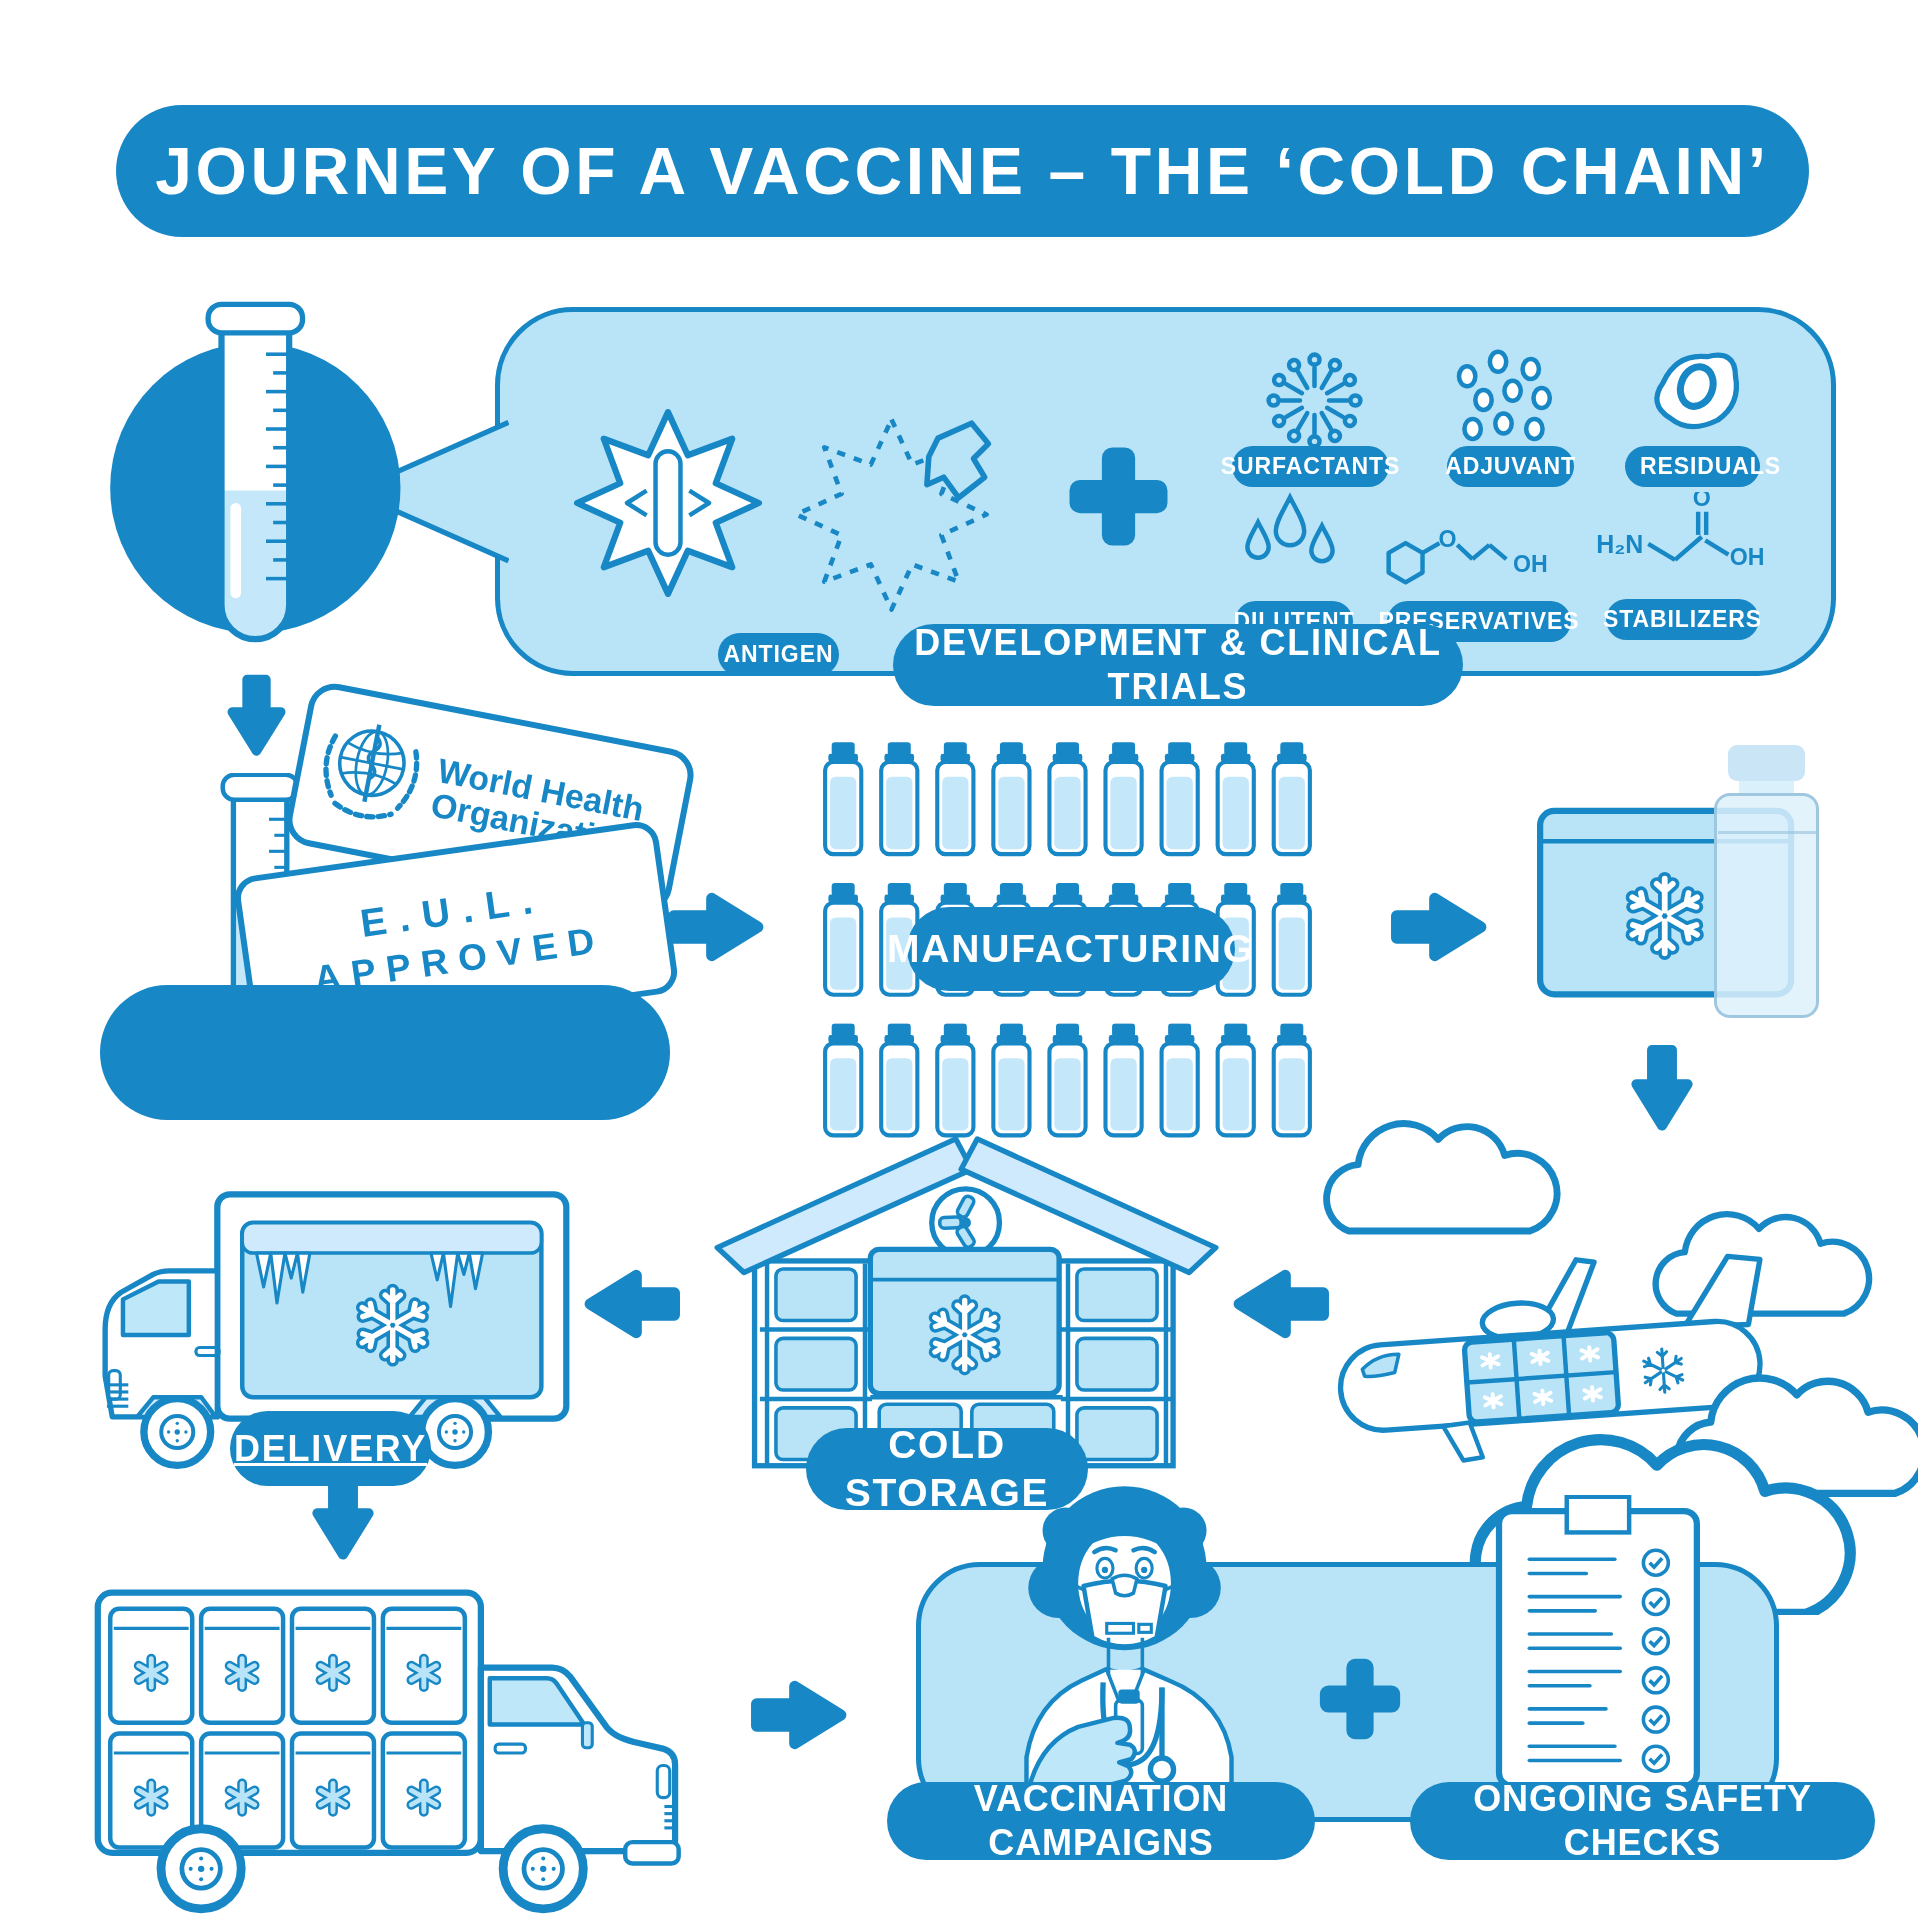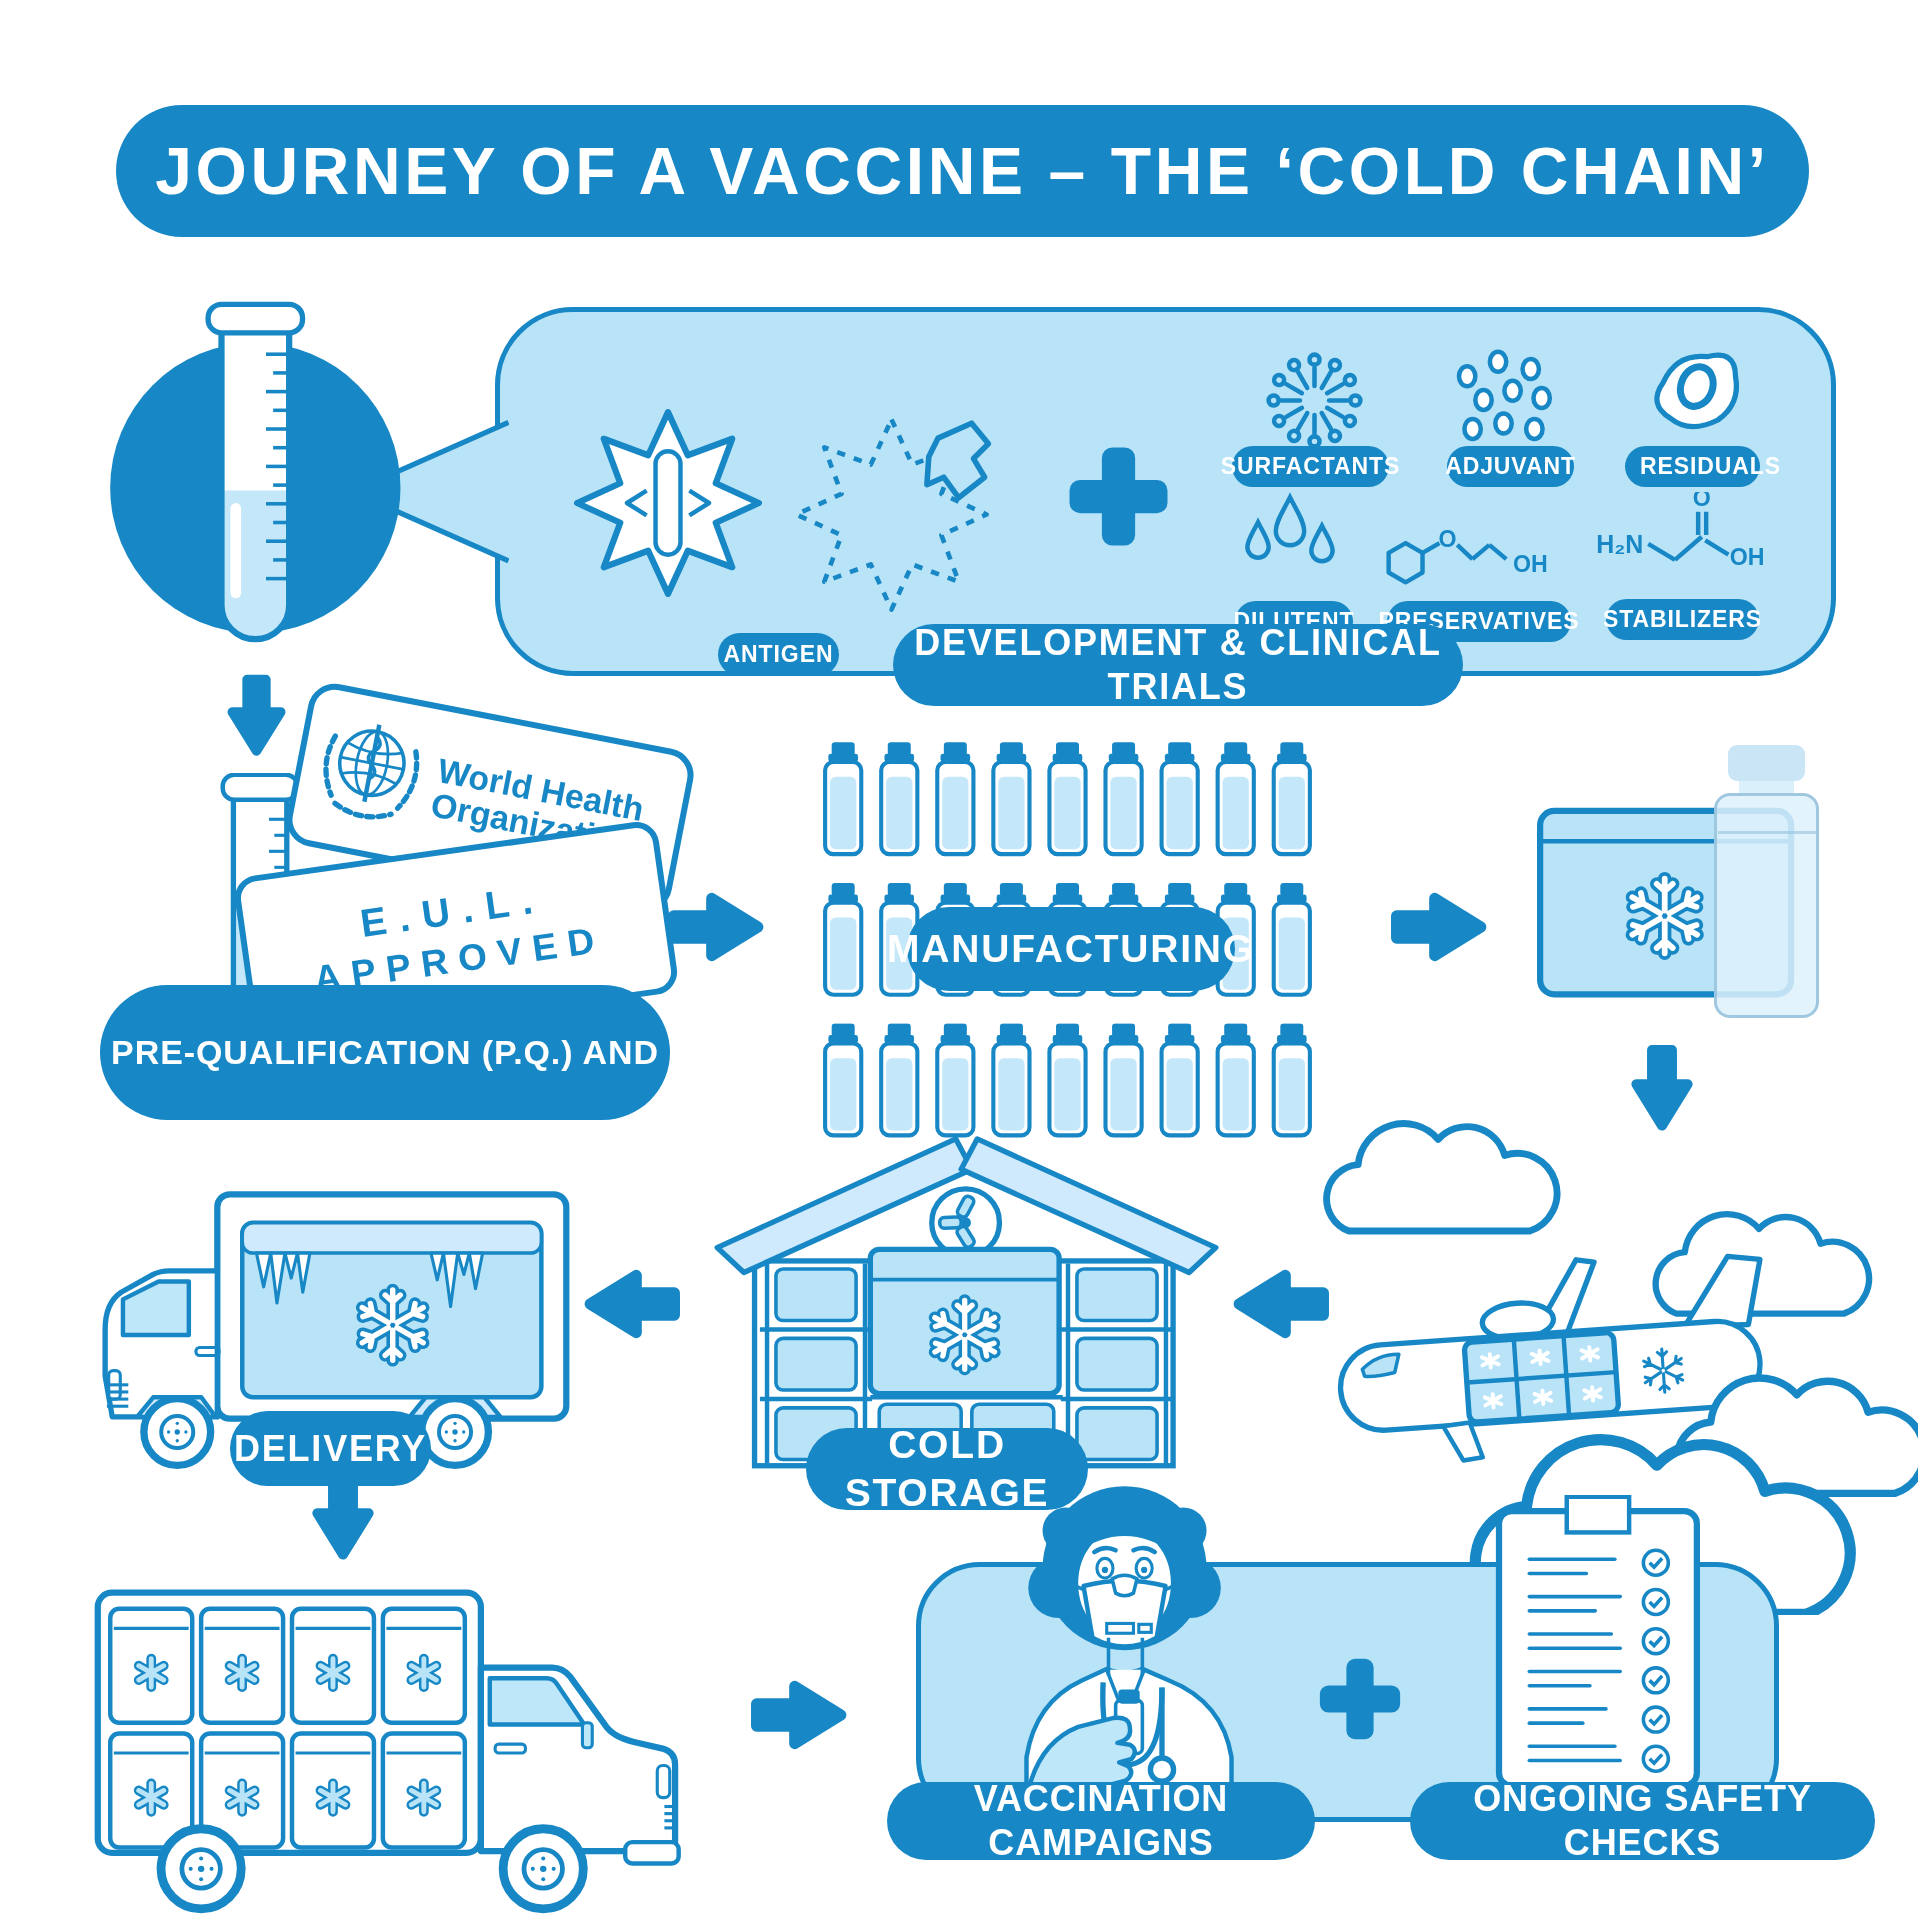--- a/index.html
+++ b/index.html
@@ -305,21 +305,20 @@
     <div>Organization</div>
   </div>
 </div>
 
 <div class="abs" style="left:242px;top:848px;width:428px;height:174px;background:#fff;border:6.2px solid var(--blue);border-radius:23px;transform:rotate(-8deg);z-index:2;display:flex;flex-direction:column;align-items:center;justify-content:center;color:var(--blue);font-weight:bold;">
   <div style="font-size:39px;letter-spacing:12.5px;">E.U.L.</div>
   <div style="font-size:37px;letter-spacing:10.7px;margin-top:5.3px;">APPROVED</div>
 </div>
 
 <div class="pill" style="left:100px;top:985px;width:570px;height:135px;font-size:34px;flex-direction:column;z-index:6;">
-  <div>PRE-QUALIFICATION (P.Q.) AND</div>
 </div>
 
 <div class="abs" style="left:820px;top:742px;width:503px;height:405px;z-index:1;">
   <svg width="503" height="405" viewBox="0 0 565 455">
     <g>
       <use href="#mvial" x="2" y="0" width="48" height="130"></use>
         <use href="#mvial" x="65" y="0" width="48" height="130"></use>
       <use href="#mvial" x="128" y="0" width="48" height="130"></use>
         <use href="#mvial" x="191" y="0" width="48" height="130"></use>
       <use href="#mvial" x="254" y="0" width="48" height="130"></use>
@@ -461,21 +460,21 @@
         <line x1="28" y1="230" x2="52" y2="230"></line>
         <line x1="28" y1="238" x2="52" y2="238"></line>
         <line x1="28" y1="246" x2="52" y2="246"></line>
       </g>
   </g>
   <polygon points="62,258 80,236 134,236 150,258" fill="#cfeafc" stroke="#1787c5" stroke-width="5" stroke-linejoin="round"></polygon>
   <polygon points="368,258 386,236 452,236 470,258" fill="#cfeafc" stroke="#1787c5" stroke-width="5" stroke-linejoin="round"></polygon>
   <use href="#wheel" x="62" y="230" width="90" height="90"></use>
   <use href="#wheel" x="374" y="230" width="90" height="90"></use>
 </svg>
-<div class="pill" style="left:230px;top:1411px;width:201px;height:75px;font-size:36px;letter-spacing:1.8px;">
+<div class="pill" style="left:230px;top:1411px;width:201px;height:75px;font-size:36px;letter-spacing:1.8px;text-decoration:underline;">
   <span>DELIVERY</span>
 </div>
 
 <svg class="abs" style="left:87px;top:1582px;z-index:2;" width="606" height="343" viewBox="0 0 680 385">
   <rect x="12" y="12" width="430" height="292" rx="16" fill="#ffffff" stroke="#1787c5" stroke-width="7"></rect>
   <g>
     <g fill="#ffffff" stroke="#1787c5" stroke-width="5">
       <rect x="26" y="30" width="92" height="128" rx="10"></rect>
         <rect x="128" y="30" width="92" height="128" rx="10"></rect>
       <rect x="230" y="30" width="92" height="128" rx="10"></rect>

